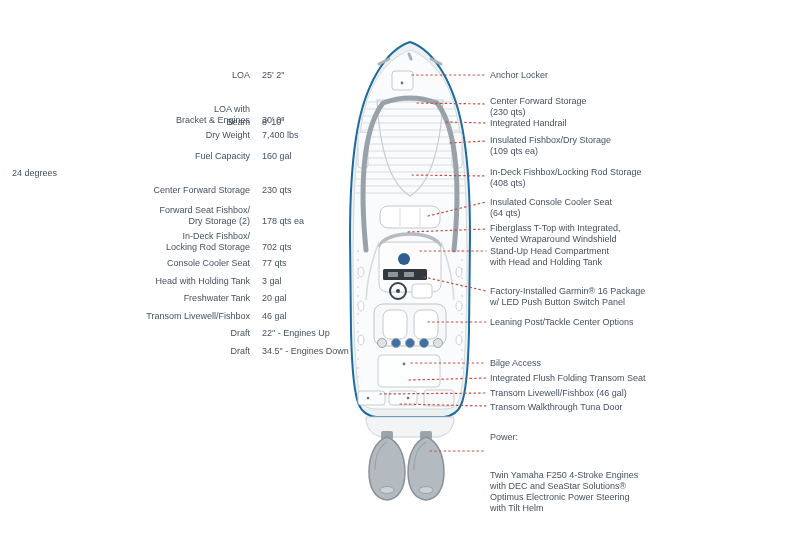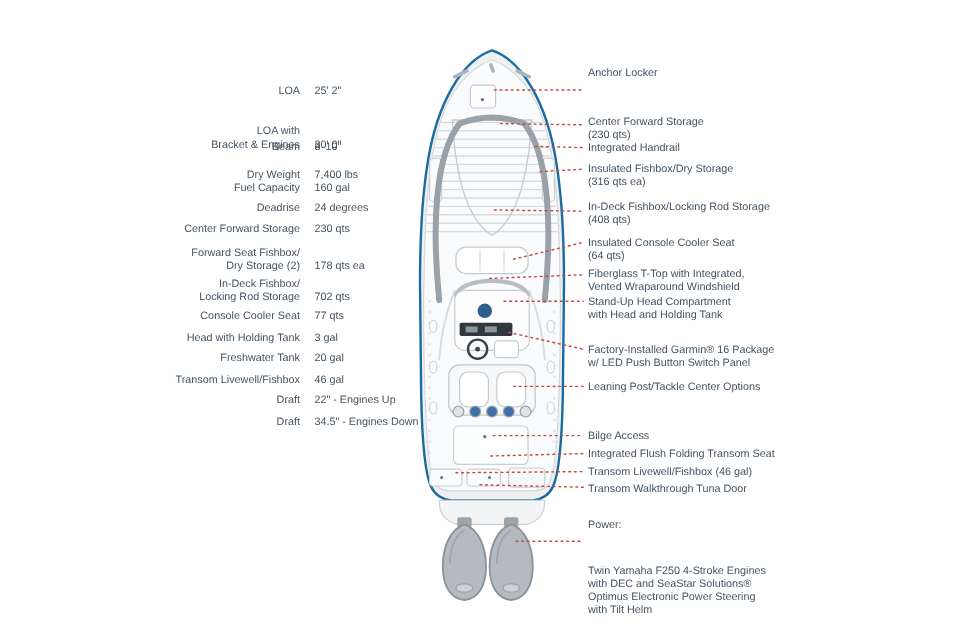--- a/index.html
+++ b/index.html
@@ -169,30 +169,29 @@
     </div>
     <div class="spec-row" style="top:104px">
       <div class="spec-label">LOA with
 Bracket &amp; Engines</div>
       <div class="spec-value">30' 0"</div>
     </div>
     <div class="spec-row" style="top:117px">
       <div class="spec-label">Beam</div>
       <div class="spec-value">8' 10"</div>
     </div>
-    <div class="spec-row" style="top:140px">
+    <div class="spec-row" style="top:130px">
       <div class="spec-label">Dry Weight</div>
       <div class="spec-value">7,400 lbs</div>
     </div>
     <div class="spec-row" style="top:151px">
       <div class="spec-label">Fuel Capacity</div>
       <div class="spec-value">160 gal</div>
     </div>
     <div class="spec-row" style="top:168px">
-      <div class="spec-label">Deadrise</div>
       <div class="spec-value">24 degrees</div>
     </div>
     <div class="spec-row" style="top:185px">
       <div class="spec-label">Center Forward Storage</div>
       <div class="spec-value">230 qts</div>
     </div>
     <div class="spec-row" style="top:205px">
       <div class="spec-label">Forward Seat Fishbox/
 Dry Storage (2)</div>
       <div class="spec-value">178 qts ea</div>
@@ -222,26 +221,26 @@
       <div class="spec-label">Draft</div>
       <div class="spec-value">22" - Engines Up</div>
     </div>
     <div class="spec-row" style="top:346px">
       <div class="spec-label">Draft</div>
       <div class="spec-value">34.5" - Engines Down</div>
     </div>
   </div>
 
   <div>
-    <div class="callout" style="top:55px">Anchor Locker</div>
+    <div class="callout" style="top:70px">Anchor Locker</div>
     <div class="callout" style="top:96px">Center Forward Storage
 (230 qts)</div>
     <div class="callout" style="top:118px">Integrated Handrail</div>
     <div class="callout" style="top:135px">Insulated Fishbox/Dry Storage
-(316 qts ea)</div>
+(109 qts ea)</div>
     <div class="callout" style="top:167px">In-Deck Fishbox/Locking Rod Storage
 (408 qts)</div>
     <div class="callout" style="top:197px">Insulated Console Cooler Seat
 (64 qts)</div>
     <div class="callout" style="top:223px">Fiberglass T-Top with Integrated,
 Vented Wraparound Windshield</div>
     <div class="callout" style="top:246px">Stand-Up Head Compartment
 with Head and Holding Tank</div>
     <div class="callout" style="top:286px">Factory-Installed Garmin® 16 Package
 w/ LED Push Button Switch Panel</div>

